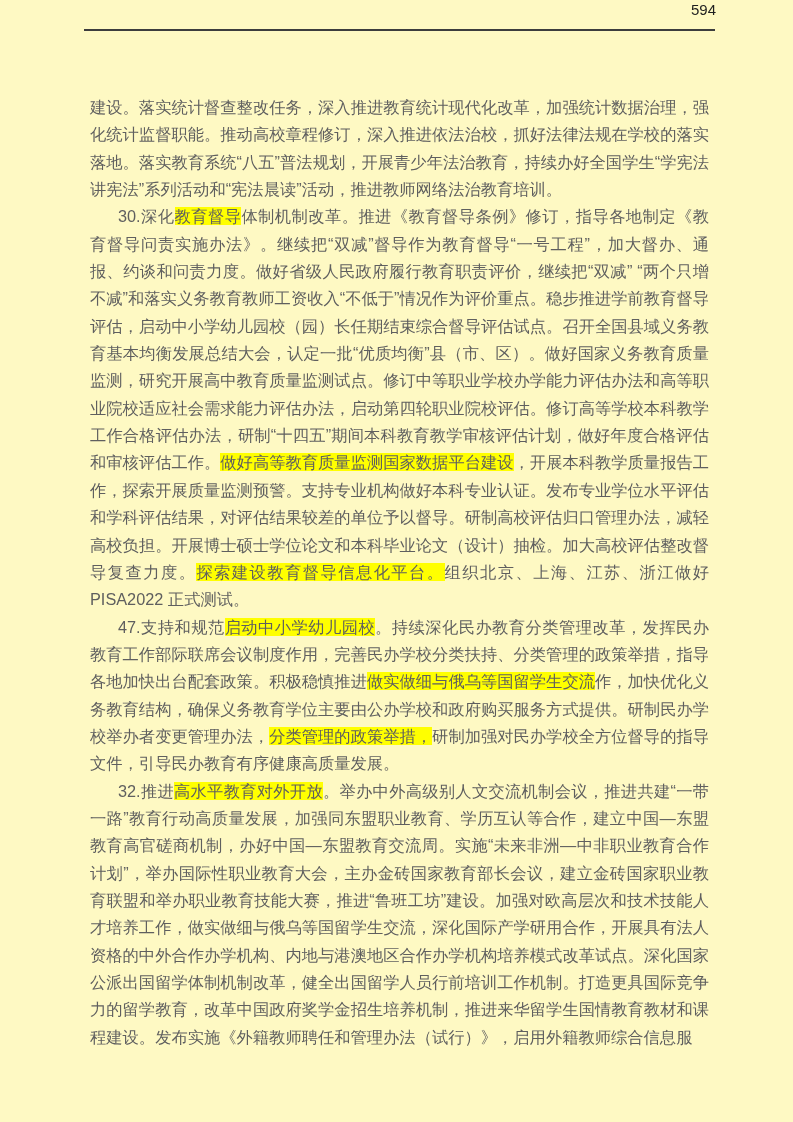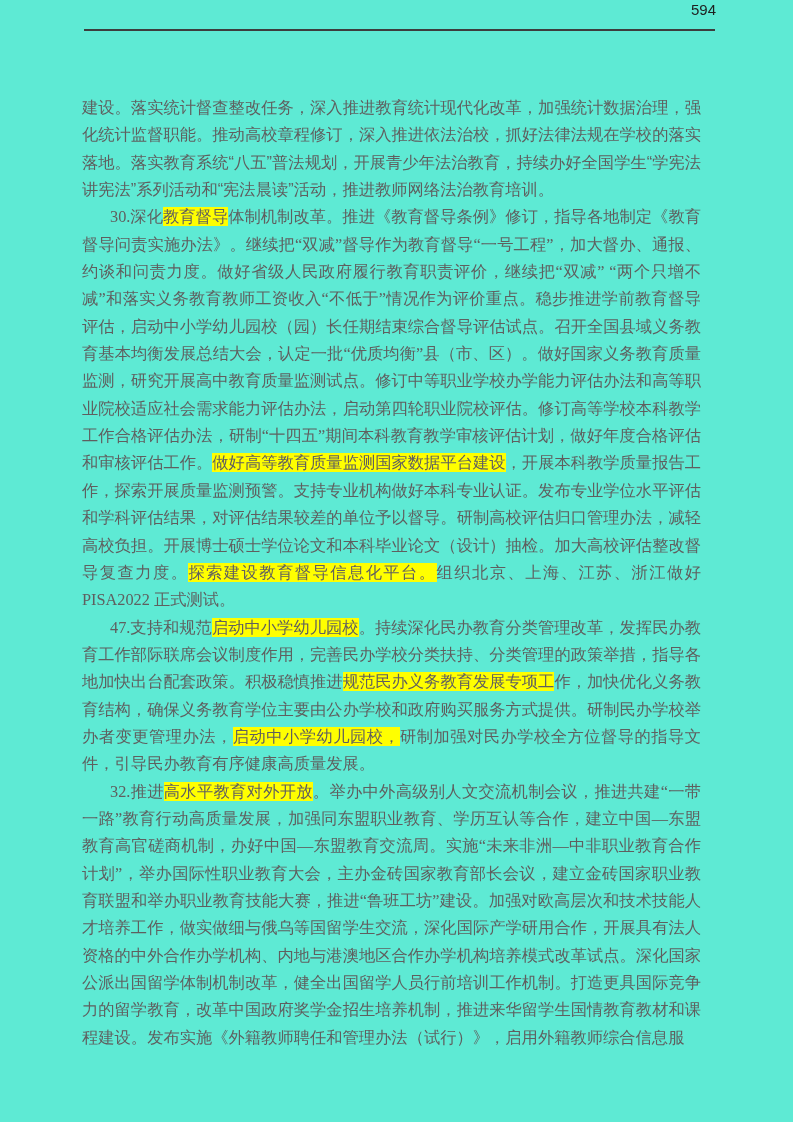--- a/index.html
+++ b/index.html
@@ -4,21 +4,21 @@
 <style>
   html, body {
     margin: 0;
     padding: 0;
     background: #ffffff;
   }
   .page {
     position: relative;
     width: 793px;
     height: 1122px;
-    background: #5eead4;
+    background: #fef9c3;
     overflow: hidden;
     font-family: "Liberation Sans", "DejaVu Sans", sans-serif;
   }
   .page-number {
     position: absolute;
     top: 1px;
     right: 77px;
     font-size: 15px;
     line-height: 18px;
     color: #1f1f1f;
@@ -27,47 +27,46 @@
     position: absolute;
     top: 29px;
     left: 84px;
     width: 631px;
     height: 2px;
     background: #3d3d3d;
   }
   .doc-body {
     position: absolute;
     top: 94px;
-    left: 82px;
+    left: 90px;
     width: 619px;
     color: #5f5f5f;
     font-size: 16.3px;
     line-height: 27.35px;
     text-align: justify;
     text-justify: inter-character;
   }
   .para {
     margin: 0;
     padding: 0;
   }
   .para.indent {
     text-indent: 28px;
-    font-family: Liberation Serif, serif;
   }
   mark.hl {
     background: #ffff00;
     color: inherit;
     padding: 0;
   }
 </style>
 </head>
 <body>
 
 <div class="page">
   <div class="page-number">594</div>
   <div class="header-rule"></div>
   <div class="doc-body">
       <p class="para"><span>建设。落实统计督查整改任务，深入推进教育统计现代化改革，加强统计数据治理，强化统计监督职能。推动高校章程修订，深入推进依法治校，抓好法律法规在学校的落实落地。落实教育系统“八五”普法规划，开展青少年法治教育，持续办好全国学生“学宪法 讲宪法”系列活动和“宪法晨读”活动，推进教师网络法治教育培训。</span></p>
       <p class="para indent"><span>30.深化</span><mark class="hl">教育督导</mark><span>体制机制改革。推进《教育督导条例》修订，指导各地制定《教育督导问责实施办法》。继续把“双减”督导作为教育督导“一号工程”，加大督办、通报、约谈和问责力度。做好省级人民政府履行教育职责评价，继续把“双减” “两个只增不减”和落实义务教育教师工资收入“不低于”情况作为评价重点。稳步推进学前教育督导评估，启动中小学幼儿园校（园）长任期结束综合督导评估试点。召开全国县域义务教育基本均衡发展总结大会，认定一批“优质均衡”县（市、区）。做好国家义务教育质量监测，研究开展高中教育质量监测试点。修订中等职业学校办学能力评估办法和高等职业院校适应社会需求能力评估办法，启动第四轮职业院校评估。修订高等学校本科教学工作合格评估办法，研制“十四五”期间本科教育教学审核评估计划，做好年度合格评估和审核评估工作。</span><mark class="hl">做好高等教育质量监测国家数据平台建设</mark><span>，开展本科教学质量报告工作，探索开展质量监测预警。支持专业机构做好本科专业认证。发布专业学位水平评估和学科评估结果，对评估结果较差的单位予以督导。研制高校评估归口管理办法，减轻高校负担。开展博士硕士学位论文和本科毕业论文（设计）抽检。加大高校评估整改督导复查力度。</span><mark class="hl">探索建设教育督导信息化平台。</mark><span>组织北京、上海、江苏、浙江做好 PISA2022 正式测试。</span></p>
-      <p class="para indent"><span>47.支持和规范</span><mark class="hl">启动中小学幼儿园校</mark><span>。持续深化民办教育分类管理改革，发挥民办教育工作部际联席会议制度作用，完善民办学校分类扶持、分类管理的政策举措，指导各地加快出台配套政策。积极稳慎推进</span><mark class="hl">规范民办义务教育发展专项工</mark><span>作，加快优化义务教育结构，确保义务教育学位主要由公办学校和政府购买服务方式提供。研制民办学校举办者变更管理办法，</span><mark class="hl">启动中小学幼儿园校，</mark><span>研制加强对民办学校全方位督导的指导文件，引导民办教育有序健康高质量发展。</span></p>
+      <p class="para indent"><span>47.支持和规范</span><mark class="hl">启动中小学幼儿园校</mark><span>。持续深化民办教育分类管理改革，发挥民办教育工作部际联席会议制度作用，完善民办学校分类扶持、分类管理的政策举措，指导各地加快出台配套政策。积极稳慎推进</span><mark class="hl">做实做细与俄乌等国留学生交流</mark><span>作，加快优化义务教育结构，确保义务教育学位主要由公办学校和政府购买服务方式提供。研制民办学校举办者变更管理办法，</span><mark class="hl">分类管理的政策举措，</mark><span>研制加强对民办学校全方位督导的指导文件，引导民办教育有序健康高质量发展。</span></p>
       <p class="para indent"><span>32.推进</span><mark class="hl">高水平教育对外开放</mark><span>。举办中外高级别人文交流机制会议，推进共建“一带一路”教育行动高质量发展，加强同东盟职业教育、学历互认等合作，建立中国—东盟教育高官磋商机制，办好中国—东盟教育交流周。实施“未来非洲—中非职业教育合作计划”，举办国际性职业教育大会，主办金砖国家教育部长会议，建立金砖国家职业教育联盟和举办职业教育技能大赛，推进“鲁班工坊”建设。加强对欧高层次和技术技能人才培养工作，做实做细与俄乌等国留学生交流，深化国际产学研用合作，开展具有法人资格的中外合作办学机构、内地与港澳地区合作办学机构培养模式改革试点。深化国家公派出国留学体制机制改革，健全出国留学人员行前培训工作机制。打造更具国际竞争力的留学教育，改革中国政府奖学金招生培养机制，推进来华留学生国情教育教材和课程建设。发布实施《外籍教师聘任和管理办法（试行）》，启用外籍教师综合信息服</span></p>
     </div>
 </div>
 
 </body></html>

